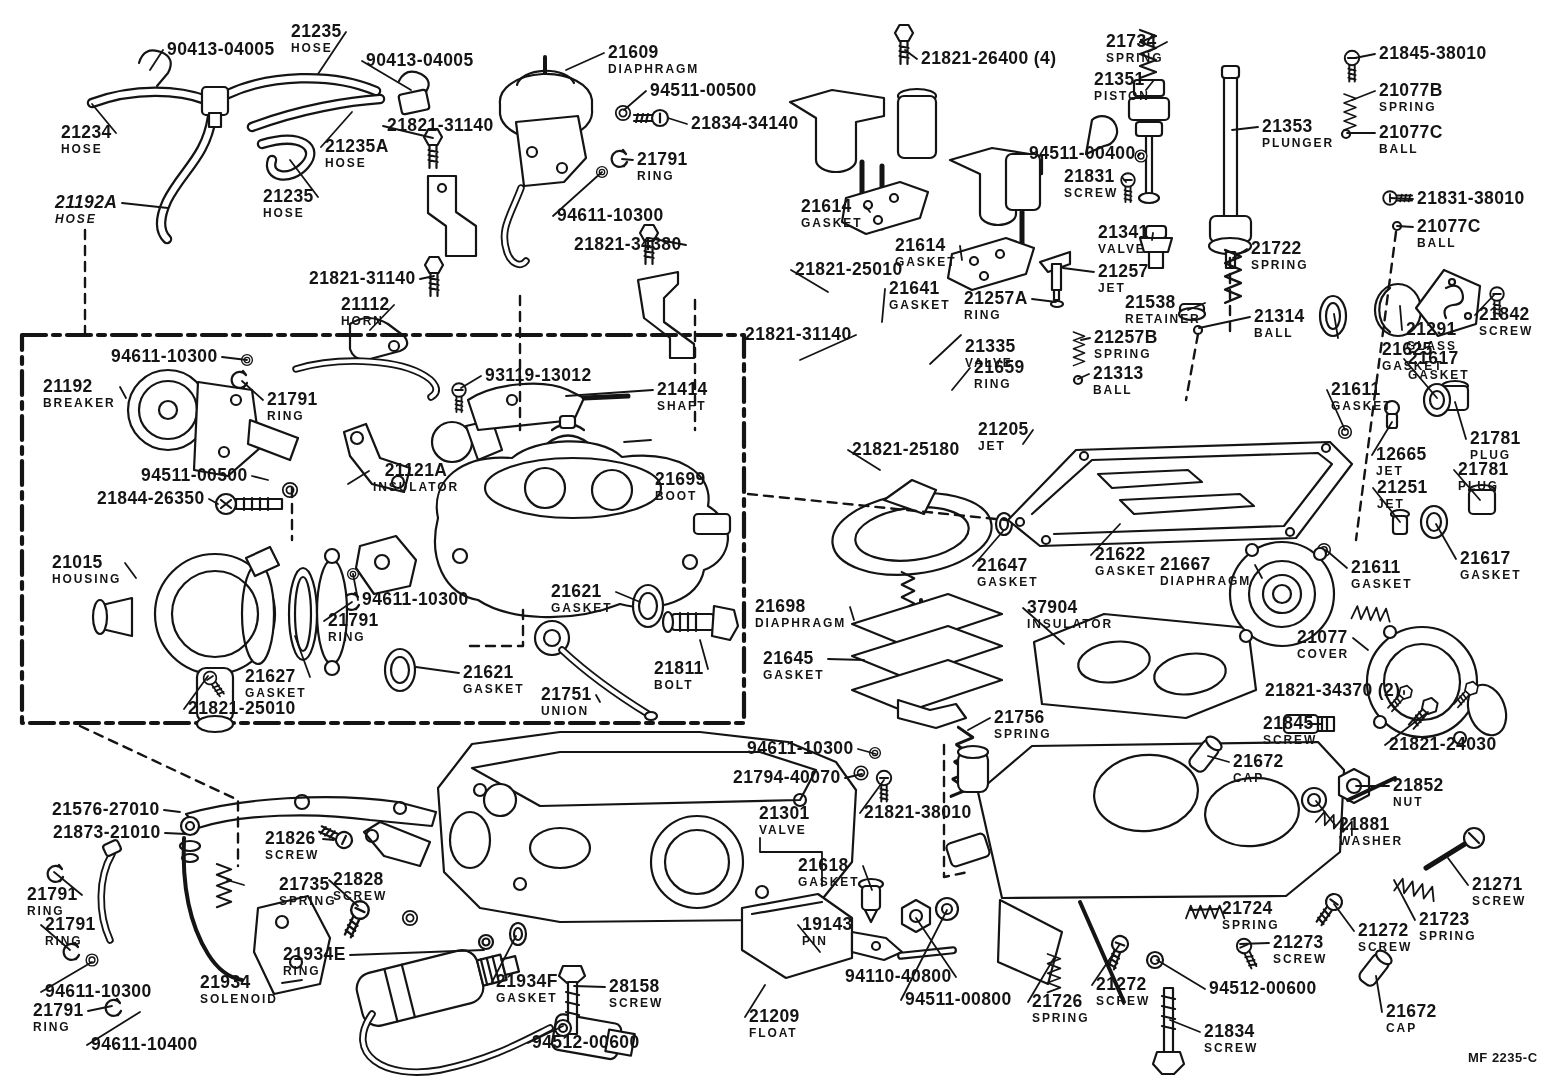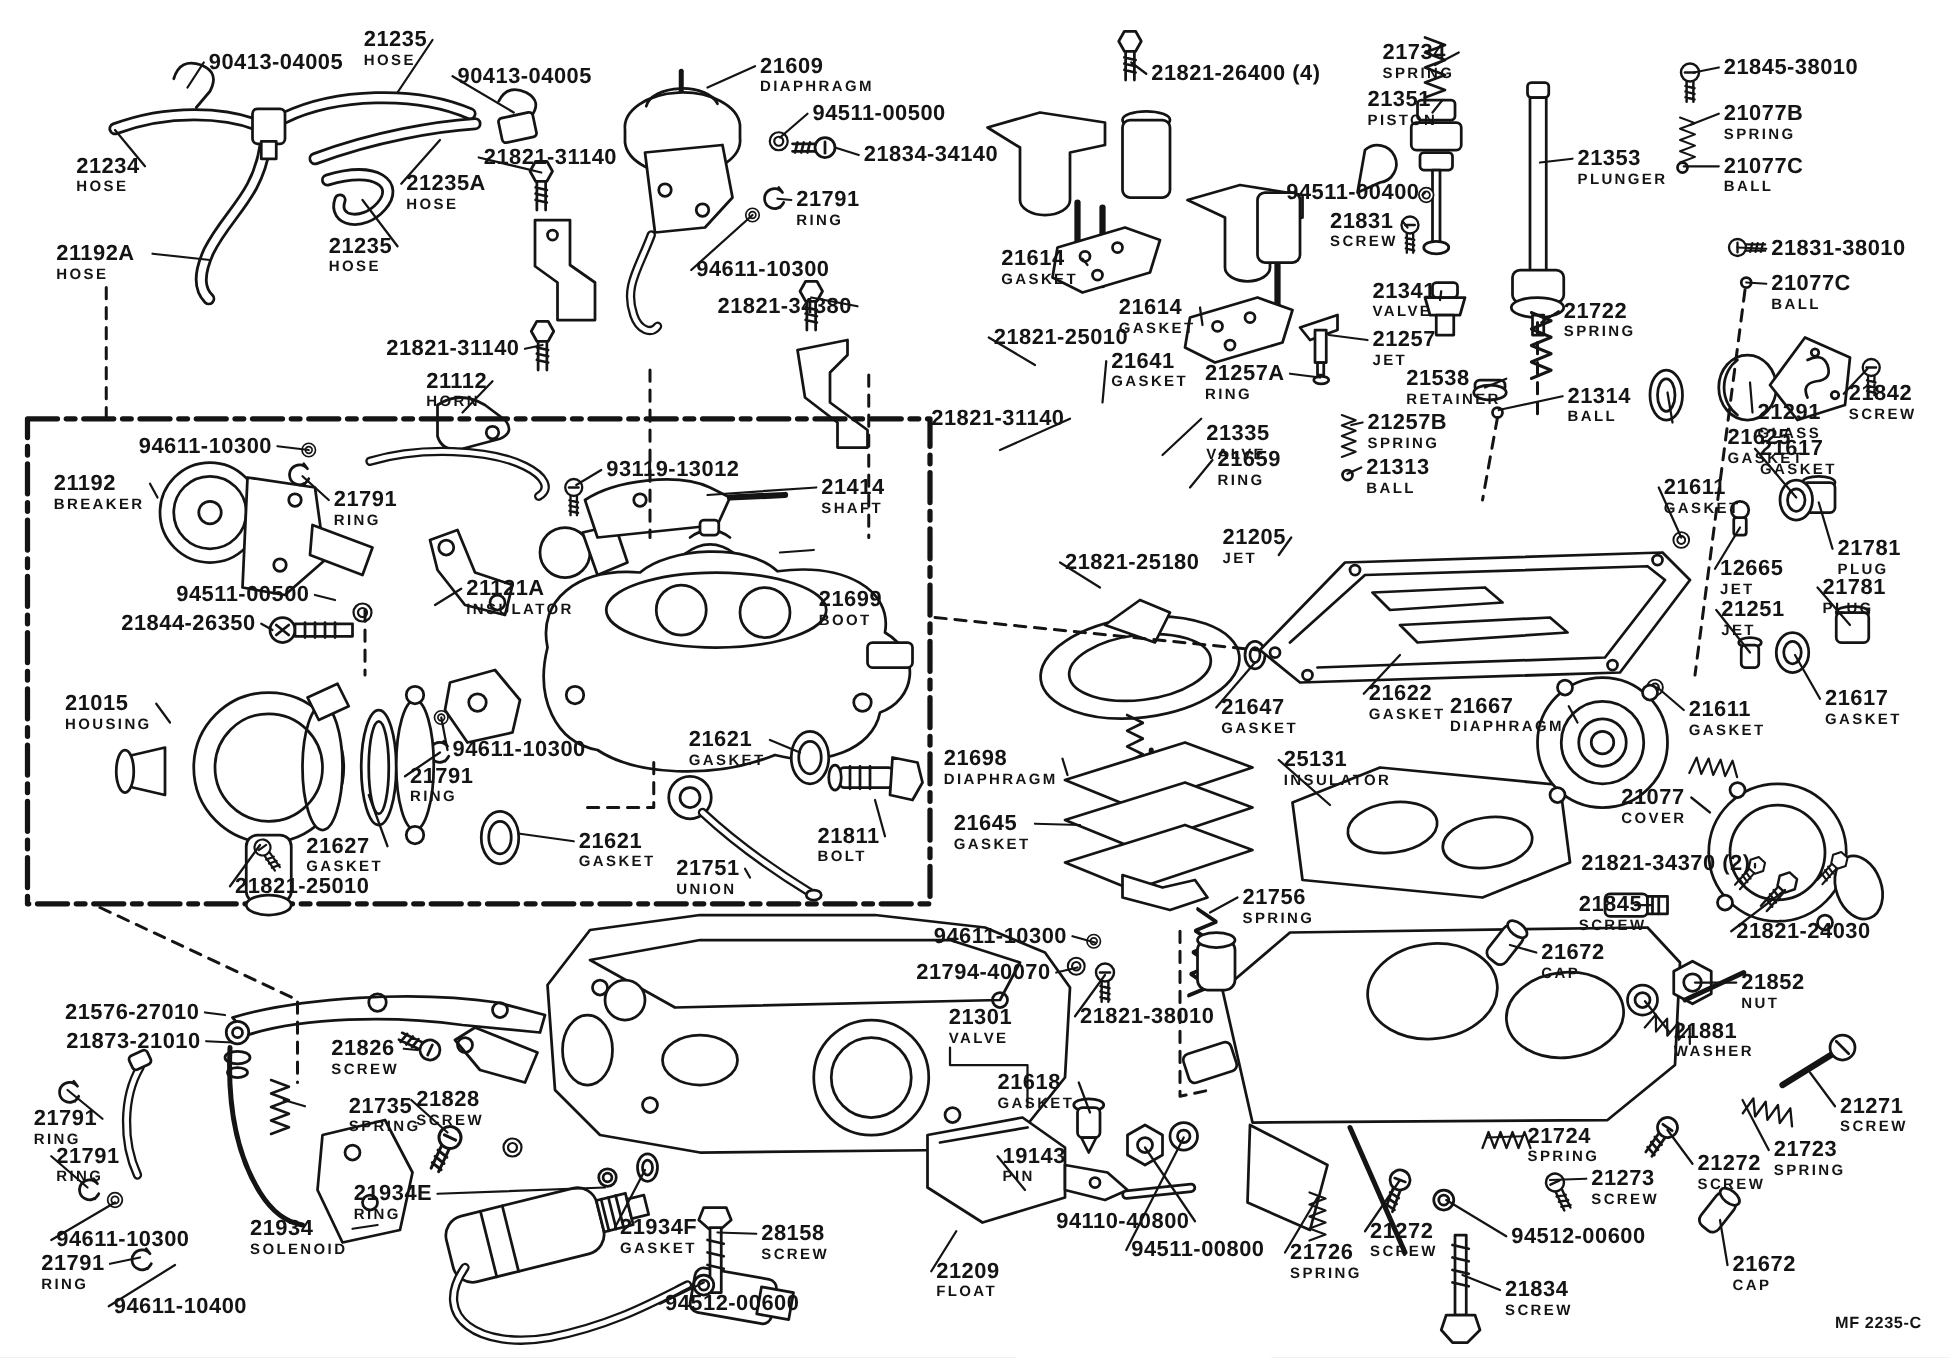--- a/index.html
+++ b/index.html
@@ -584,21 +584,21 @@
         <span class="code">21234</span>
         <span class="desc">HOSE</span>
       </div>
       <div class="lbl" style="left: 387px; top: 117px;">
         <span class="code">21821-31140</span>
       </div>
       <div class="lbl" style="left: 325px; top: 138px;">
         <span class="code">21235A</span>
         <span class="desc">HOSE</span>
       </div>
-      <div class="lbl" style="left: 45px; top: 194px;">
+      <div class="lbl" style="left: 55px; top: 194px; font-style: italic;">
         <span class="code">21192A</span>
         <span class="desc">HOSE</span>
       </div>
       <div class="lbl" style="left: 263px; top: 188px;">
         <span class="code">21235</span>
         <span class="desc">HOSE</span>
       </div>
       <div class="lbl" style="left: 309px; top: 270px;">
         <span class="code">21821-31140</span>
       </div>
@@ -822,21 +822,21 @@
       </div>
       <div class="lbl" style="left: 485px; top: 367px;">
         <span class="code">93119-13012</span>
       </div>
       <div class="lbl" style="left: 141px; top: 467px;">
         <span class="code">94511-00500</span>
       </div>
       <div class="lbl" style="left: 97px; top: 490px;">
         <span class="code">21844-26350</span>
       </div>
-      <div class="lbl" style="left: 373px; top: 462px;">
+      <div class="lbl" style="left: 373px; top: 462px; text-align: center;">
         <span class="code">21121A</span>
         <span class="desc">INSULATOR</span>
       </div>
       <div class="lbl" style="left: 52px; top: 554px;">
         <span class="code">21015</span>
         <span class="desc">HOUSING</span>
       </div>
       <div class="lbl" style="left: 362px; top: 591px;">
         <span class="code">94611-10300</span>
       </div>
@@ -881,21 +881,21 @@
       </div>
       <div class="lbl" style="left: 763px; top: 650px;">
         <span class="code">21645</span>
         <span class="desc">GASKET</span>
       </div>
       <div class="lbl" style="left: 977px; top: 557px;">
         <span class="code">21647</span>
         <span class="desc">GASKET</span>
       </div>
       <div class="lbl" style="left: 1027px; top: 599px;">
-        <span class="code">25131</span>
+        <span class="code">37904</span>
         <span class="desc">INSULATOR</span>
       </div>
       <div class="lbl" style="left: 994px; top: 709px;">
         <span class="code">21756</span>
         <span class="desc">SPRING</span>
       </div>
       <div class="lbl" style="left: 747px; top: 740px;">
         <span class="code">94611-10300</span>
       </div>
       <div class="lbl" style="left: 733px; top: 769px;">

